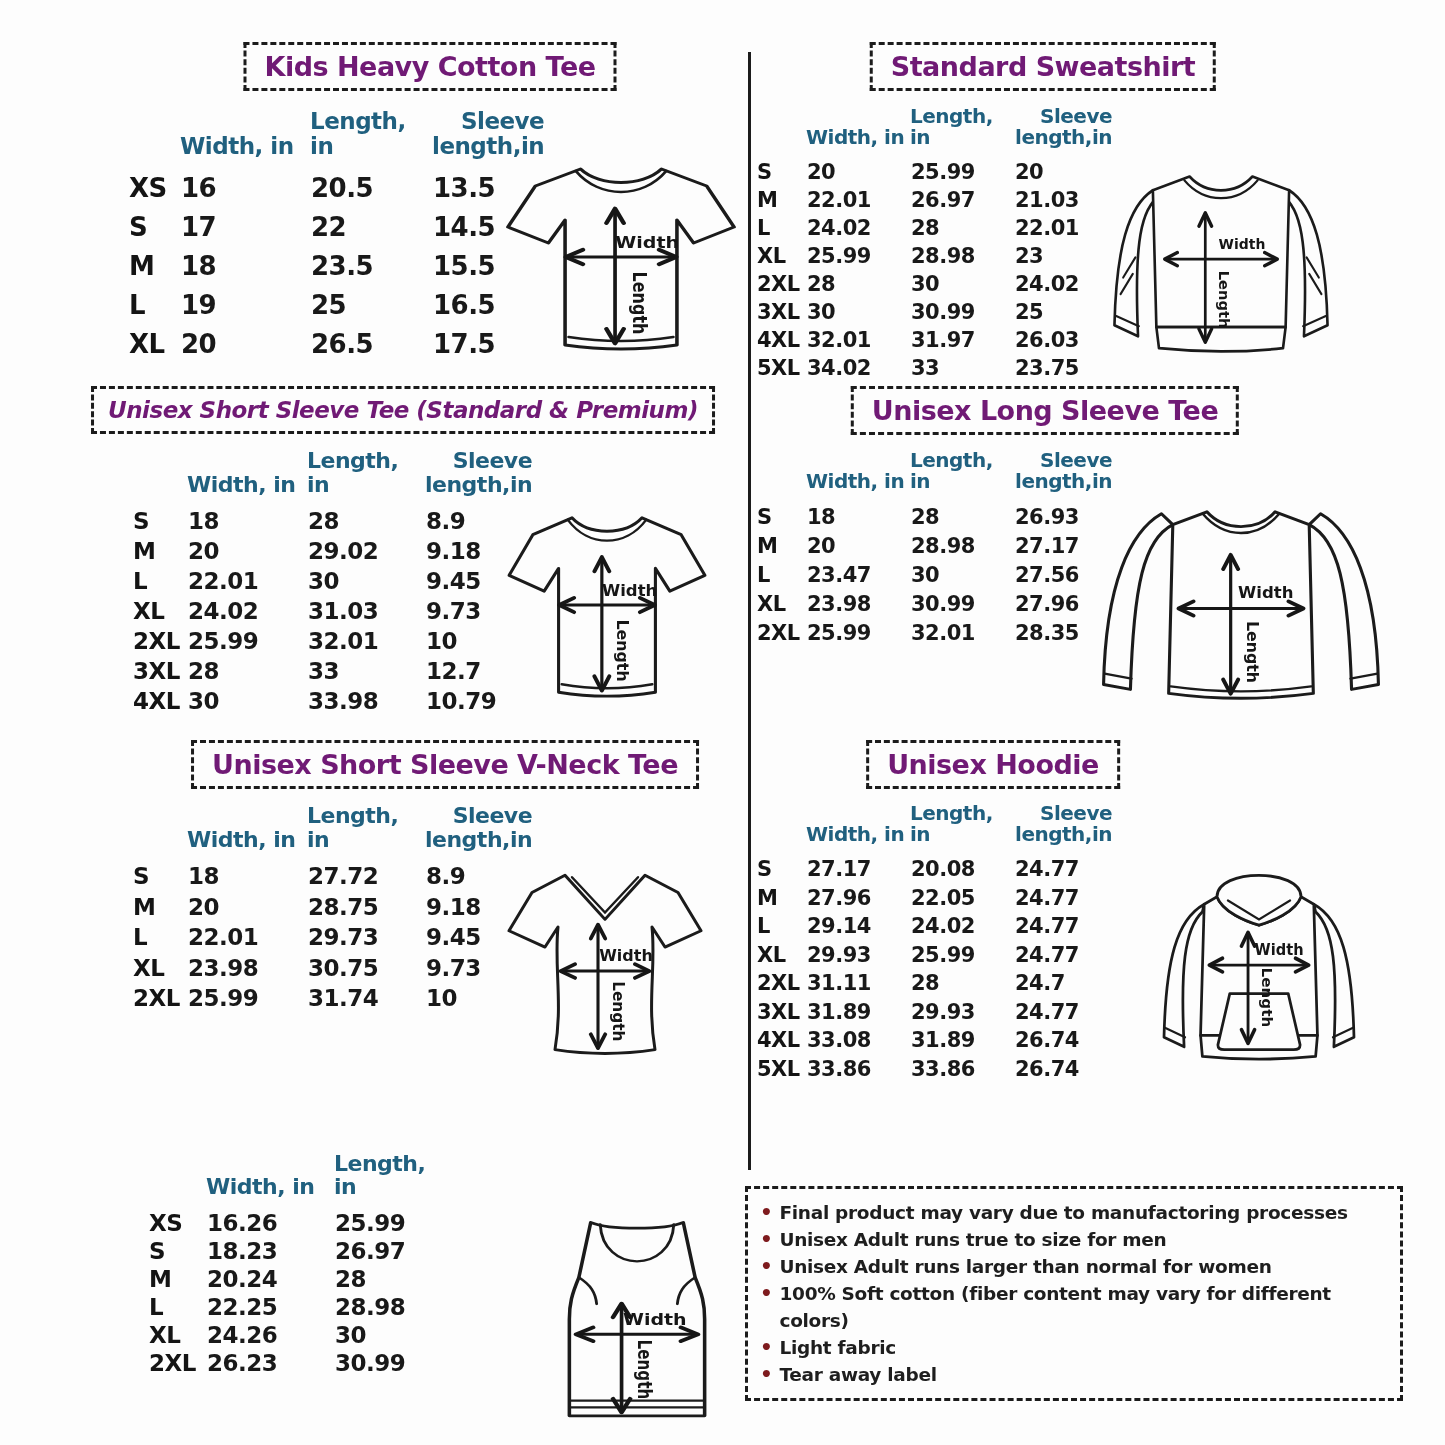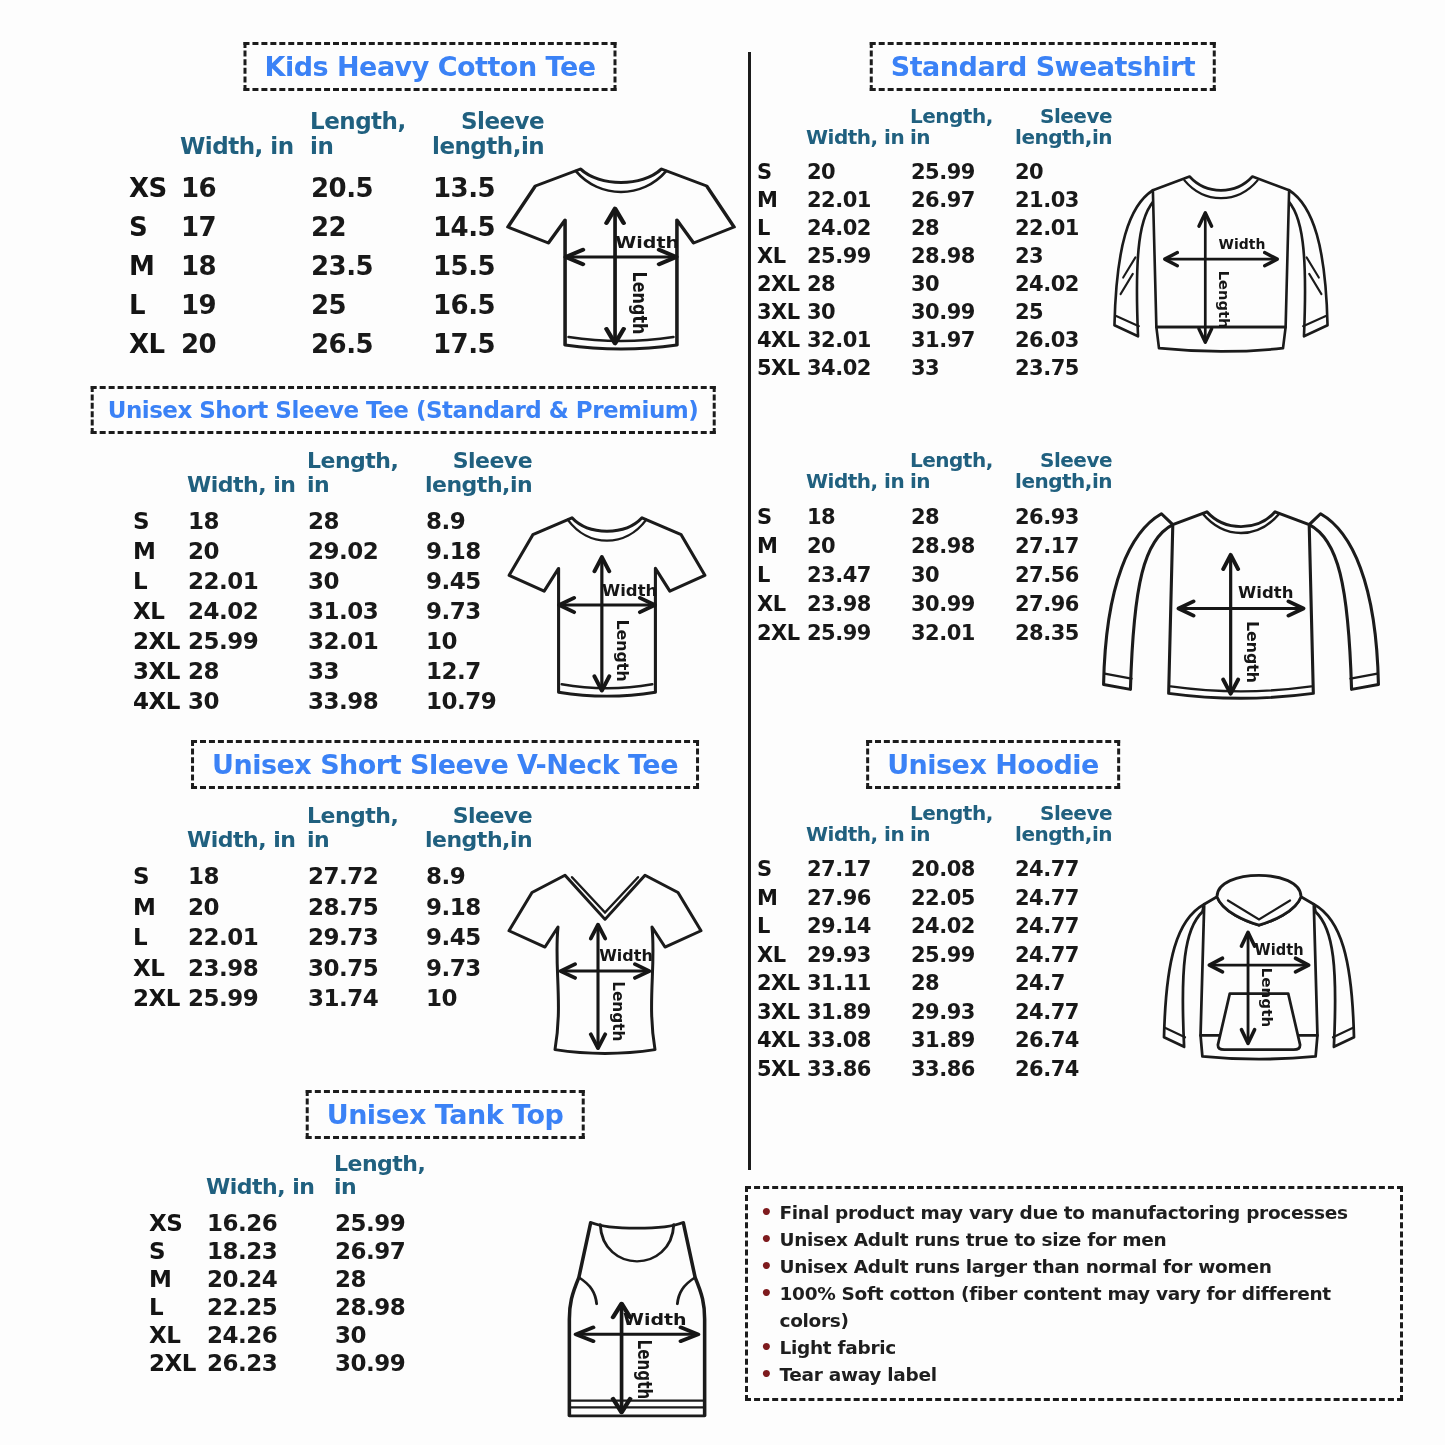--- a/index.html
+++ b/index.html
@@ -1,20 +1,20 @@
 <!DOCTYPE html>
 <html><head>
 <meta charset="utf-8">
 <style>
   html,body{margin:0;padding:0;background:#ffffff;}
   #page{position:relative;width:1445px;height:1445px;background:#fdfdfd;overflow:hidden;
         font-family:"DejaVu Sans","Liberation Sans",sans-serif;color:#161616;}
   .divider{position:absolute;width:3px;background:#1c1c1c;}
   .title-box{position:absolute;transform:translateX(-50%);border:3px dashed #1c1c1c;
-             padding:6px 18px;white-space:nowrap;font-weight:700;color:#3b82f6;
+             padding:6px 18px;white-space:nowrap;font-weight:700;color:#701a75;
              letter-spacing:-0.5px;background:#fdfdfd;}
   .t-big{font-size:27px;}
   .t-long{font-size:23px;padding:8px 14px;}
   .size-table{position:absolute;border-collapse:collapse;table-layout:fixed;}
   .size-table th{color:#20607f;font-weight:700;vertical-align:bottom;text-align:left;
                  white-space:pre-line;line-height:1.06;padding:0 0 10px 0;letter-spacing:-0.5px;}
   .size-table th.two-line{text-align:right;}
   .size-table td{font-weight:700;color:#191919;text-align:left;letter-spacing:-0.5px;}
   .size-table td.size-lbl{color:#141414;}
   .t-kids th{height:58px;font-size:23px;}   .t-kids td{height:37px;font-size:26px;}
@@ -187,21 +187,21 @@
     <path class="gl" d="M30,170 L56,181"></path>
     <path class="gl" d="M270,170 L244,181"></path>
     <path class="gl" d="M38,128 L52,106 M35,146 L49,124"></path>
     <path class="gl" d="M262,128 L248,106 M265,146 L251,124"></path>
     <line class="arrow" x1="132" y1="60" x2="132" y2="196" marker-start="url(#ah)" marker-end="url(#ah)"></line>
     <line class="arrow" x1="88" y1="108" x2="212" y2="108" marker-start="url(#ah)" marker-end="url(#ah)"></line>
     <text class="dlabel" x="174" y="97" text-anchor="middle">Width</text>
     <text class="dlabel" x="148" y="152" text-anchor="middle" transform="rotate(90 148 152)">Length</text>
   </svg>
 
-  <div class="title-box t-long" style="left:403px;top:386px;"><span>Unisex Short Sleeve Tee (Standard &amp; Premium)</span></div>
+  <div class="title-box t-long" style="left:403px;top:386px;font-style:italic;"><span>Unisex Short Sleeve Tee (Standard &amp; Premium)</span></div>
   <table class="size-table t-std" style="left:132px;top:444px;">
       <colgroup>
         <col style="width: 55px;">
         <col style="width: 120px;">
         <col style="width: 118px;">
         <col style="width: 102px;">
       </colgroup>
       <thead>
         <tr>
           <th></th>
@@ -259,20 +259,21 @@
   <svg class="garment" style="left:504px;top:502px;" width="206" height="208" viewBox="0 0 200 210" preserveAspectRatio="none">
     <path class="g" d="M66,16 C82,34 118,34 134,16 L172,33 L195,74 L161,90 L147,67 L147,192 Q100,200 53,192 L53,67 L39,90 L5,74 L28,33 Z"></path>
     <path class="gl" d="M62,18 C82,46 118,46 138,18"></path>
     <path class="gl" d="M56,184 Q100,192 144,184"></path>
     <line class="arrow" x1="95" y1="58" x2="95" y2="188" marker-start="url(#ah)" marker-end="url(#ah)"></line>
     <line class="arrow" x1="56" y1="104" x2="144" y2="104" marker-start="url(#ah)" marker-end="url(#ah)"></line>
     <text class="dlabel" x="122" y="95" text-anchor="middle">Width</text>
     <text class="dlabel" x="110" y="150" text-anchor="middle" transform="rotate(90 110 150)">Length</text>
   </svg>
 
+  <div class="title-box t-big" style="left:1045px;top:386px;"><span>Unisex Long Sleeve Tee</span></div>
   <table class="size-table t-ls" style="left:756px;top:446px;">
       <colgroup>
         <col style="width: 50px;">
         <col style="width: 104px;">
         <col style="width: 104px;">
         <col style="width: 98px;">
       </colgroup>
       <thead>
         <tr>
           <th></th>
@@ -465,21 +466,20 @@
     <path class="g" d="M86,192 L214,192 L212,214 Q150,220 88,214 Z"></path>
     <path class="g" d="M118,148 L182,148 L195,202 Q195,207 188,207 L112,207 Q105,207 105,202 Z"></path>
     <path class="gl" d="M47,184 L69,194"></path>
     <path class="gl" d="M253,184 L231,194"></path>
     <line class="arrow" x1="138" y1="86" x2="138" y2="198" marker-start="url(#ah)" marker-end="url(#ah)"></line>
     <line class="arrow" x1="98" y1="118" x2="202" y2="118" marker-start="url(#ah)" marker-end="url(#ah)"></line>
     <text class="dlabel" x="172" y="107" text-anchor="middle">Width</text>
     <text class="dlabel" x="153" y="152" text-anchor="middle" transform="rotate(90 153 152)">Length</text>
   </svg>
 
-  <div class="title-box t-big" style="left:445px;top:1090px;"><span>Unisex Tank Top</span></div>
   <table class="size-table t-tank" style="left:148px;top:1152px;">
       <colgroup>
         <col style="width: 58px;">
         <col style="width: 128px;">
         <col style="width: 120px;">
       </colgroup>
       <thead>
         <tr>
           <th></th>
           <th>Width, in</th>

